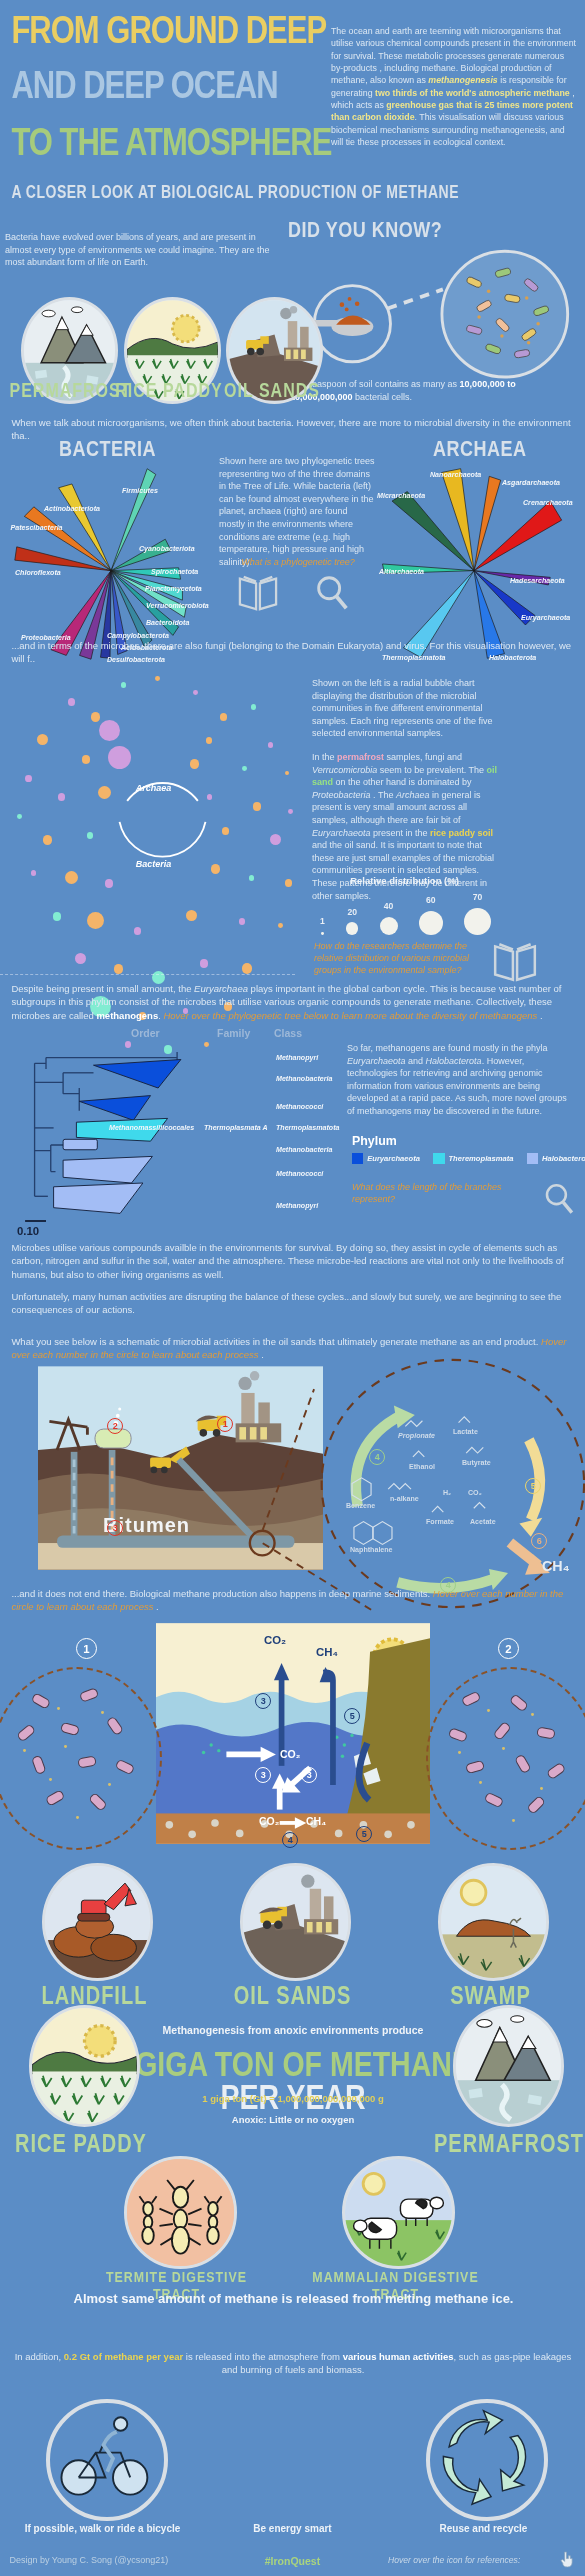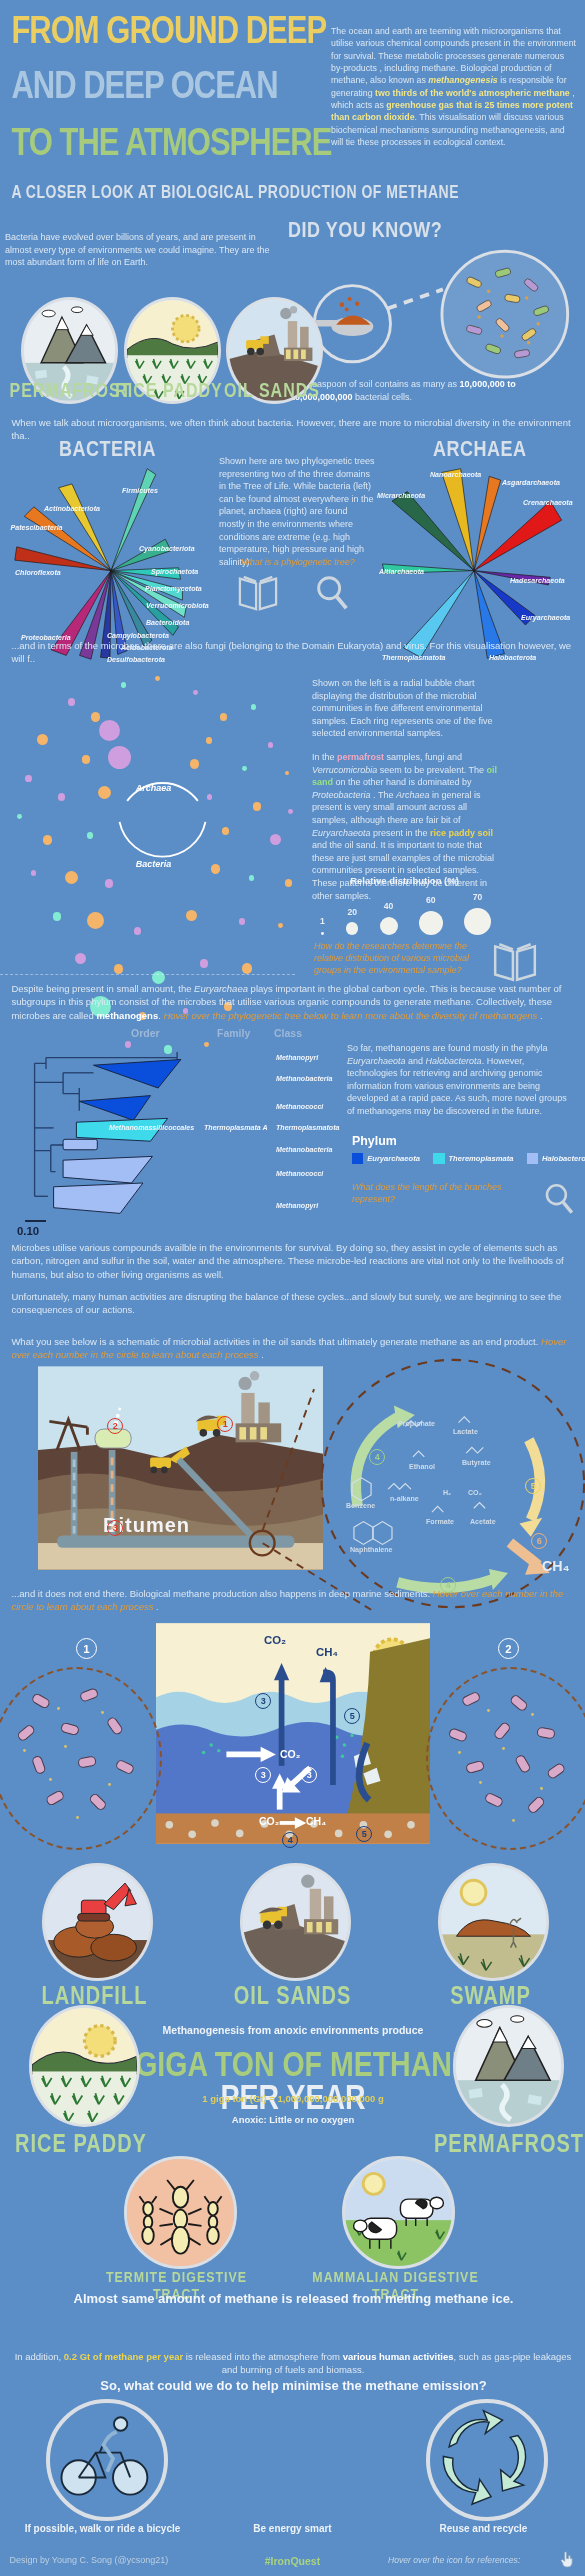--- a/index.html
+++ b/index.html
@@ -491,21 +491,21 @@
         <polygon points="42,180 52,174 62,180 62,192 52,198 42,192"></polygon>
           <polygon points="62,180 72,174 82,180 82,192 72,198 62,192"></polygon>
         <path d="M124,164 l6,-6 l6,6"></path>
           <path d="M168,160 l6,-6 l6,6"></path>
       </g>
     </svg>
     <span class="cnum green abs" style="left:55px;top:93px;">4</span>
     <span class="cnum yellow abs" style="left:211px;top:122px;">5</span>
     <span class="cnum orangeA abs" style="left:217px;top:177px;">6</span>
     <span class="cnum green abs" style="left:126px;top:221px;">4</span>
-    <div class="chem-label" style="left:84px;top:64px;">Propionate</div>
+    <div class="chem-label" style="left:84px;top:76px;font-style:italic;">Propionate</div>
     <div class="chem-label" style="left:139px;top:72px;">Lactate</div>
     <div class="chem-label" style="left:95px;top:107px;">Ethanol</div>
     <div class="chem-label" style="left:148px;top:103px;">Butyrate</div>
     <div class="chem-label" style="left:32px;top:146px;">Benzene</div>
     <div class="chem-label" style="left:76px;top:139px;">n-alkane</div>
     <div class="chem-label" style="left:36px;top:190px;">Naphthalene</div>
     <div class="chem-label" style="left:112px;top:162px;">Formate</div>
     <div class="chem-label" style="left:156px;top:162px;">Acetate</div>
     <div class="chem-label" style="left:129px;top:133px;">H₂</div>
     <div class="chem-label" style="left:154px;top:133px;">CO₂</div>
@@ -765,21 +765,20 @@
       </g>
     </svg>
   </div>
   <div class="abs green-label" style="left:91px;top:2268px;width:171px;"><span class="tallc" style="font-size:12.4px;">TERMITE DIGESTIVE TRACT</span></div>
   <div class="abs green-label" style="left:310px;top:2268px;width:171px;"><span class="tallc" style="font-size:12.4px;">MAMMALIAN DIGESTIVE TRACT</span></div>
 
   <div class="abs" style="left:27px;top:2291px;width:533px;text-align:center;font-size:13px;font-weight:bold;color:#f2f6fa;">Almost same amount of methane is released from melting methane ice.</div>
   <div class="abs body-text" style="left:9.5px;top:2350px;width:567px;text-align:center;font-size:9.5px;">
     <span class="seg-n">In addition, </span><span class="seg-ylb">0.2 Gt of methane per year</span><span class="seg-n"> is released into the atmosphere from </span><span class="seg-wb">various human activities</span><span class="seg-n">, such as gas-pipe leakages and burning of fuels and biomass.</span>
   </div>
-  <div class="abs" style="left:27px;top:2378px;width:533px;text-align:center;font-size:13px;font-weight:bold;color:#f2f6fa;">So, what could we do to help minimise the methane emission?</div>
 
   <div class="abs" style="left:46px;top:2399px;width:114px;height:114px;border:4.8px solid #d9dfe5;border-radius:50%;">
     <svg width="105" height="105" viewBox="0 0 110 110">
       <g stroke="#1a2a3a" stroke-width="2" fill="none">
         <circle cx="30" cy="78" r="18" fill="#cfe2f0"></circle>
           <circle cx="84" cy="78" r="18" fill="#cfe2f0"></circle>
         <path d="M30,78 L48,52 L74,52 L84,78 M48,52 L58,78 L30,78"></path>
         <path d="M58,38 L70,30 M58,38 L52,52"></path>
         <circle cx="74" cy="22" r="7" fill="#cfe2f0"></circle>
         <path d="M70,30 Q60,34 56,44 L66,58 L60,72" stroke-width="4" stroke="#8fb4d4"></path>

